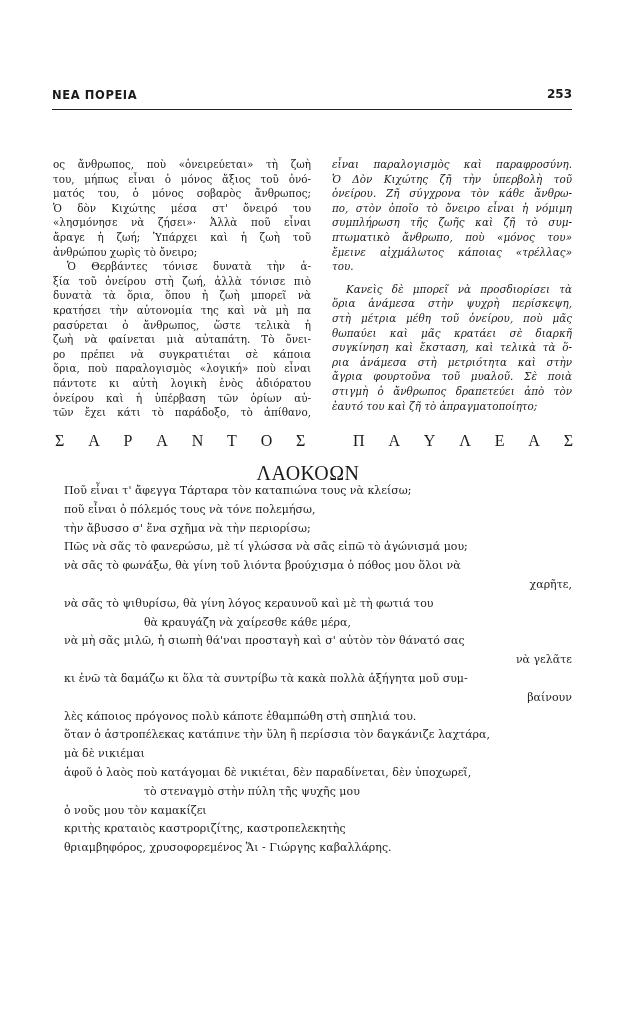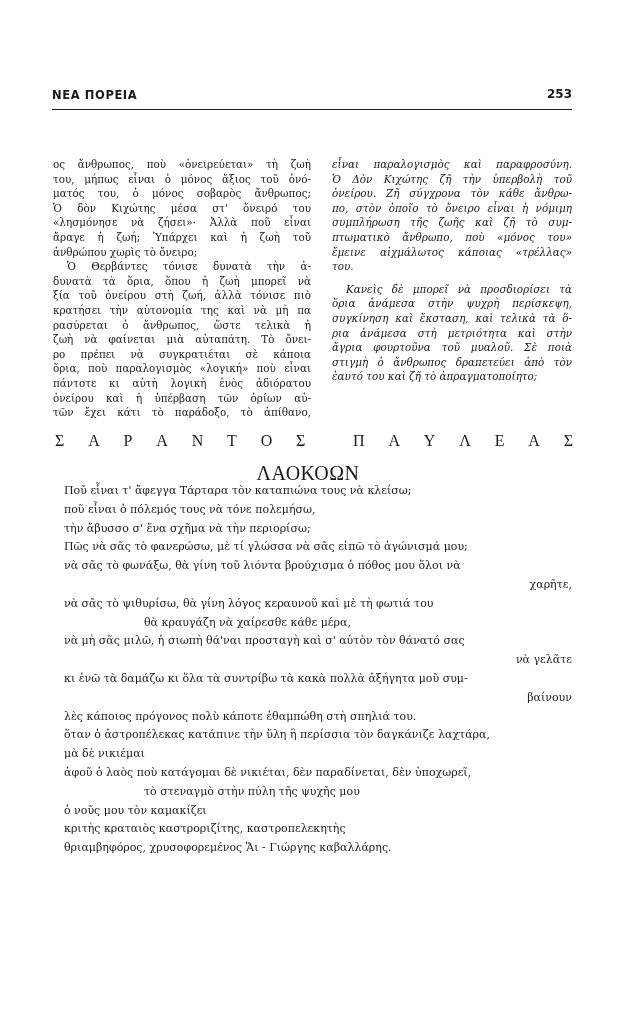--- a/index.html
+++ b/index.html
@@ -39,22 +39,22 @@
 
 <div class="col left">
   <span class="line">ος ἄνθρωπος, ποὺ «ὀνειρεύεται» τὴ ζωὴ</span>
   <span class="line">του, μήπως εἶναι ὁ μόνος ἄξιος τοῦ ὀνό-</span>
   <span class="line">ματός του, ὁ μόνος σοβαρὸς ἄνθρωπος;</span>
   <span class="line">Ὁ δὸν Κιχώτης μέσα στ' ὄνειρό του</span>
   <span class="line">«λησμόνησε νὰ ζήσει»· Ἀλλὰ ποῦ εἶναι</span>
   <span class="line">ἄραγε ἡ ζωή; Ὑπάρχει καὶ ἡ ζωὴ τοῦ</span>
   <span class="line last">ἀνθρώπου χωρὶς τὸ ὄνειρο;</span>
   <span class="line indent">Ὁ Θερβάντες τόνισε δυνατὰ τὴν ἀ-</span>
+  <span class="line">ξία τοῦ ὀνείρου στὴ ζωή, ἀλλὰ τόνισε πιὸ</span>
   <span class="line">δυνατὰ τὰ ὅρια, ὅπου ἡ ζωὴ μπορεῖ νὰ</span>
-  <span class="line">ξία τοῦ ὀνείρου στὴ ζωή, ἀλλὰ τόνισε πιὸ</span>
   <span class="line">κρατήσει τὴν αὐτονομία της καὶ νὰ μὴ πα</span>
   <span class="line">ρασύρεται ὁ ἄνθρωπος, ὥστε τελικὰ ἡ</span>
   <span class="line">ζωὴ νὰ φαίνεται μιὰ αὐταπάτη. Τὸ ὄνει-</span>
   <span class="line">ρο πρέπει νὰ συγκρατιέται σὲ κάποια</span>
   <span class="line">ὅρια, ποὺ παραλογισμὸς «λογική» ποὺ εἶναι</span>
   <span class="line">πάντοτε κι αὐτὴ λογικὴ ἑνὸς ἀδιόρατου</span>
   <span class="line">ὀνείρου καὶ ἡ ὑπέρβαση τῶν ὁρίων αὐ-</span>
   <span class="line">τῶν ἔχει κάτι τὸ παράδοξο, τὸ ἀπίθανο,</span>
 </div>
 
@@ -63,20 +63,22 @@
   <span class="line">Ὁ Δὸν Κιχώτης ζῆ τὴν ὑπερβολὴ τοῦ</span>
   <span class="line">ὀνείρου. Ζῆ σύγχρονα τὸν κάθε ἄνθρω-</span>
   <span class="line">πο, στὸν ὁποῖο τὸ ὄνειρο εἶναι ἡ νόμιμη</span>
   <span class="line">συμπλήρωση τῆς ζωῆς καὶ ζῆ τὸ συμ-</span>
   <span class="line">πτωματικὸ ἄνθρωπο, ποὺ «μόνος του»</span>
   <span class="line">ἔμεινε αἰχμάλωτος κάποιας «τρέλλας»</span>
   <span class="line last">του.</span>
   <span class="gap"></span>
   <span class="line indent">Κανεὶς δὲ μπορεῖ νὰ προσδιορίσει τὰ</span>
   <span class="line">ὅρια ἀνάμεσα στὴν ψυχρὴ περίσκεψη,</span>
+  <span class="line">στὴ μέτρια μέθη τοῦ ὀνείρου, ποὺ μᾶς</span>
+  <span class="line">θωπαύει καὶ μᾶς κρατάει σὲ διαρκῆ</span>
   <span class="line">συγκίνηση καὶ ἔκσταση, καὶ τελικὰ τὰ ὅ-</span>
   <span class="line">ρια ἀνάμεσα στὴ μετριότητα καὶ στὴν</span>
   <span class="line">ἄγρια φουρτοῦνα τοῦ μυαλοῦ. Σὲ ποιὰ</span>
   <span class="line">στιγμὴ ὁ ἄνθρωπος δραπετεύει ἀπὸ τὸν</span>
   <span class="line last">ἑαυτό του καὶ ζῆ τὸ ἀπραγματοποίητο;</span>
 </div>
 
 <div class="author">
   <span>Σ</span>
   <span>Α</span>

